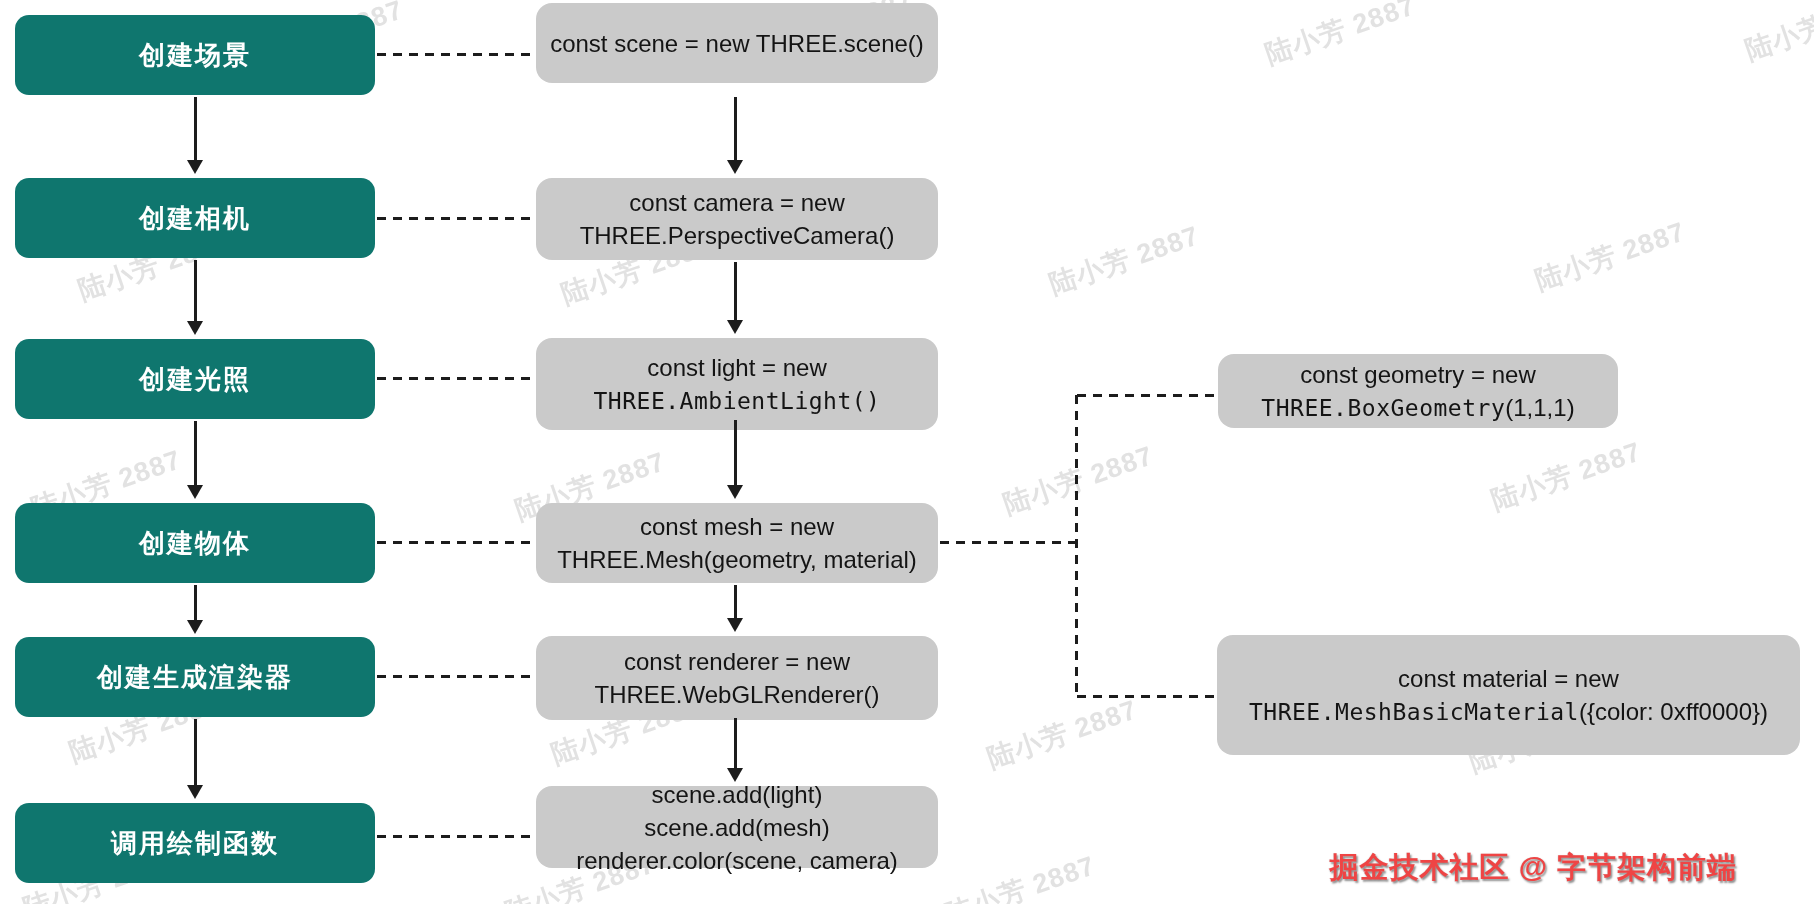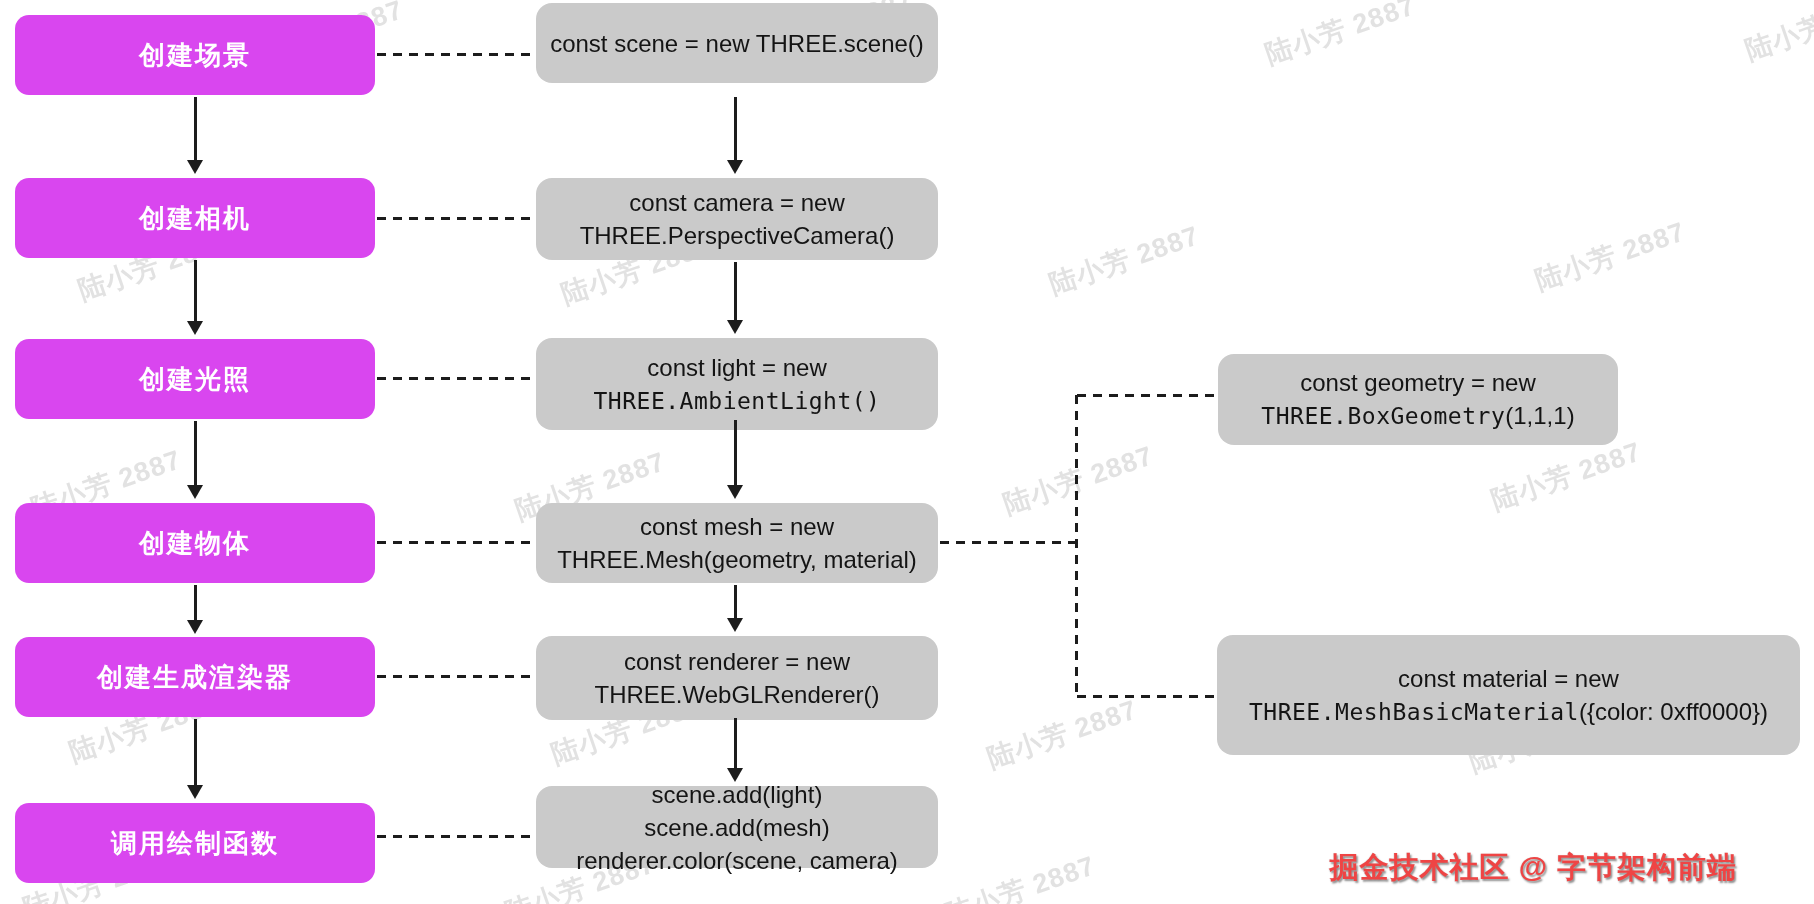--- a/index.html
+++ b/index.html
@@ -7,21 +7,21 @@
        font-family:"Liberation Sans", sans-serif;}
   .canvas{position:absolute;left:0;top:0;width:1814px;height:904px;}
 
   
   .wm{position:absolute;color:#e2e2e2;font-size:27px;font-weight:700;
       transform:rotate(-19deg);white-space:nowrap;user-select:none;letter-spacing:1px;}
 
   
   .node{position:absolute;display:flex;align-items:center;justify-content:center;
         text-align:center;box-sizing:border-box;}
-  .blue{left:15px;width:360px;height:80px;background:#d946ef;border-radius:14px;
+  .blue{left:15px;width:360px;height:80px;background:#0f766e;border-radius:14px;
         color:#ffffff;font-size:26px;font-weight:700;letter-spacing:2px;}
   .gray{background:#cacaca;border-radius:16px;color:#141414;font-size:24px;
         flex-direction:column;line-height:33px;}
   .gray.mid{left:536px;width:402px;}
   .mono{font-family:"DejaVu Sans Mono", monospace;font-size:23px;letter-spacing:.5px;}
 
   
   .arrow{position:absolute;width:3px;background:#1c1c1c;}
   .arrow::after{content:"";position:absolute;left:-7px;bottom:-13px;width:0;height:0;
       border-left:8.5px solid transparent;border-right:8.5px solid transparent;
@@ -124,21 +124,21 @@
   <div class="arrow" style="left:734px;top:262px;height:59px"></div>
   <div class="arrow" style="left:734px;top:420px;height:66px"></div>
   <div class="arrow" style="left:734px;top:585px;height:34px"></div>
   <div class="arrow" style="left:734px;top:718px;height:51px"></div>
 
   <div class="hdash" style="left:940px;top:541px;width:137px"></div>
   <div class="vdash" style="left:1075px;top:395px;height:303px"></div>
   <div class="hdash" style="left:1077px;top:394px;width:141px"></div>
   <div class="hdash" style="left:1077px;top:695px;width:140px"></div>
 
-  <div class="node gray" style="left:1218px;top:354px;width:400px;height:91px">
+  <div class="node gray" style="left:1218px;top:354px;width:400px;height:74px">
     <div><span>const geometry = new</span></div>
     <div><span class="mono">THREE.BoxGeometry</span><span>(1,1,1)</span></div>
   </div>
   <div class="node gray" style="left:1217px;top:635px;width:583px;height:120px">
     <div><span>const material = new</span></div>
     <div><span class="mono">THREE.MeshBasicMaterial</span><span>({color: 0xff0000})</span></div>
   </div>
 
   <div class="credit">掘金技术社区 @ 字节架构前端</div>
 

